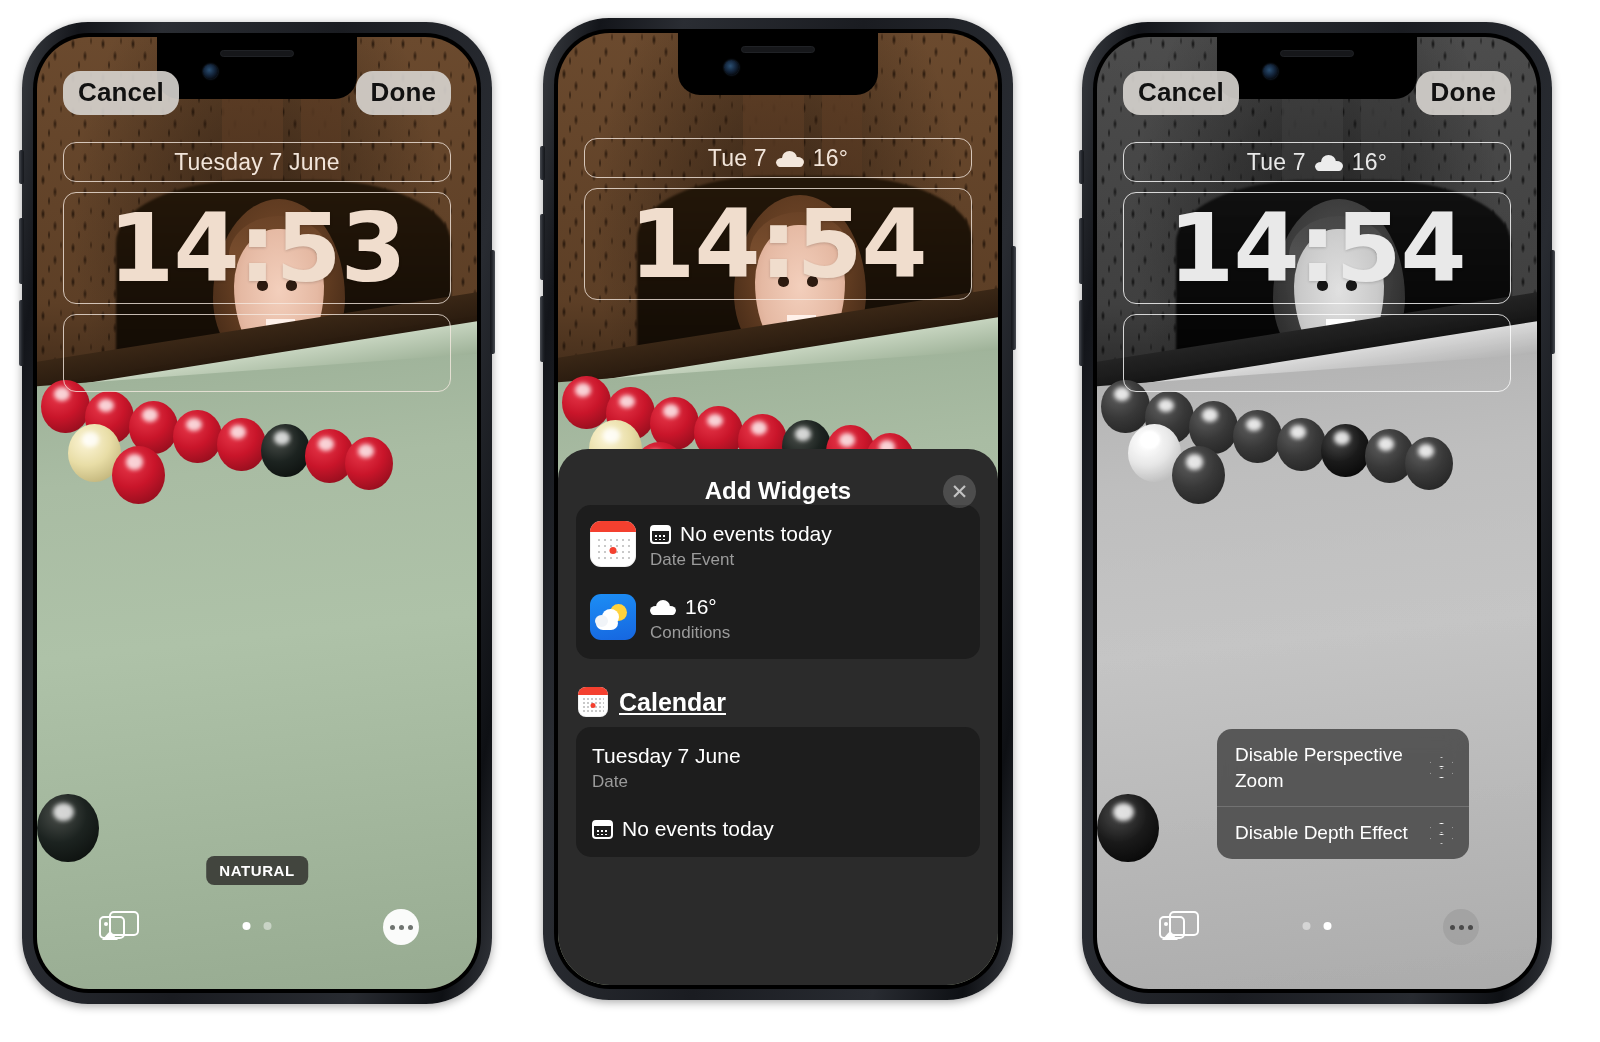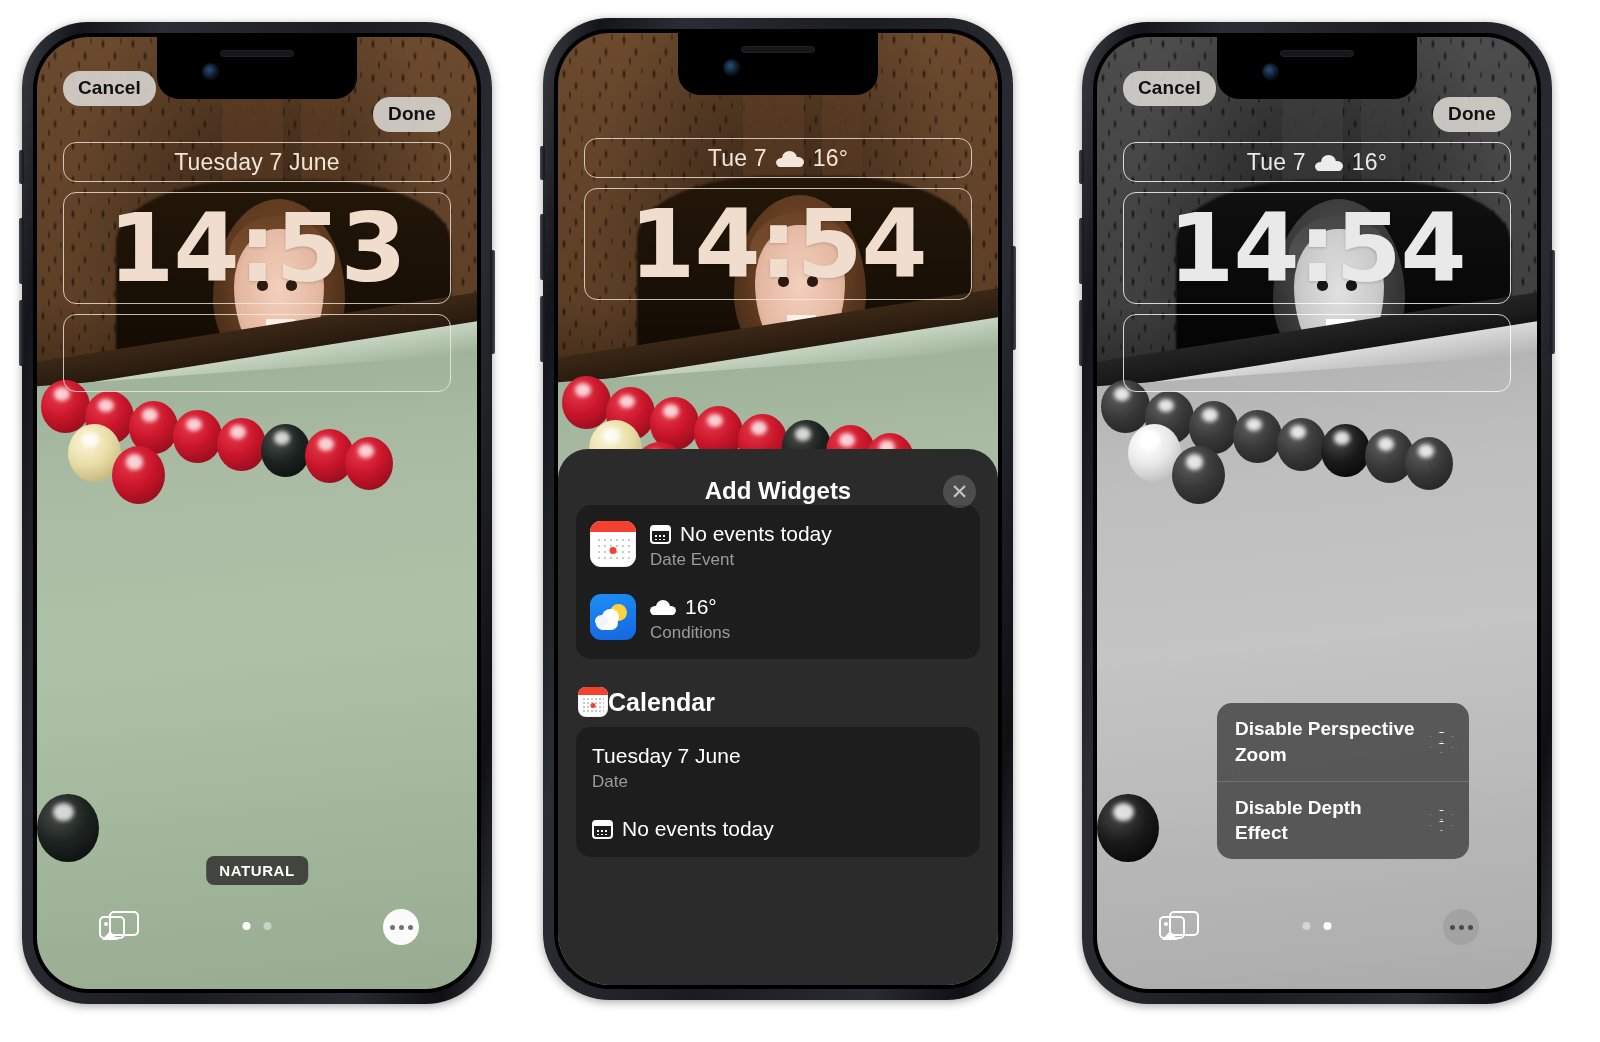--- a/index.html
+++ b/index.html
@@ -160,26 +160,26 @@
     border-radius: 36% 36% 0 0;
   }
 
   
   .gray { filter: grayscale(1) contrast(1.08) brightness(1.02); }
 
   
   .pill-btn {
     position: absolute; top: 34px;
     background: rgba(215,212,207,.9);
-    color: #111; font-size: 19px; font-weight: 700;
+    color: #111; font-size: 26px; font-weight: 700;
     padding: 6px 15px 7px; border-radius: 17px;
     z-index: 45; cursor: pointer; letter-spacing: .1px;
   }
   .pill-cancel { left: 26px; }
-  .pill-done   { right: 26px; margin-top: 26px; }
+  .pill-done   { right: 26px; }
 
   .widget-box {
     position: absolute;
     border: 1.6px solid rgba(246,235,226,.78);
     border-radius: 13px;
     z-index: 20;
   }
   .date-box { left: 26px; right: 26px; top: 105px; height: 40px;
     display: flex; align-items: center; justify-content: center; }
   .date-text {
@@ -278,21 +278,21 @@
     position: absolute; right: 22px; top: 26px;
     width: 33px; height: 33px; border-radius: 50%;
     background: rgba(255,255,255,.16);
     display: flex; align-items: center; justify-content: center;
     color: rgba(235,235,235,.75); font-size: 21px; line-height: 1;
   }
   .sheet-section {
     color: #fff; font-size: 25px; font-weight: 700;
     margin: 28px 0 10px 2px;
   }
-  .sheet-section.with-icon { display: flex; align-items: center; font-size: 25px; }
+  .sheet-section.with-icon { display: flex; align-items: center; gap: 11px; font-size: 25px; text-decoration: underline; }
   .card { background: #1d1d1d; border-radius: 15px; padding: 4px 0; }
   .w-row { display: flex; align-items: flex-start; gap: 14px; padding: 12px 14px; }
   .w-app-icon { width: 46px; height: 46px; border-radius: 11px; flex: none; }
   .w-texts { padding-top: 1px; }
   .w-line1 { color: #fff; font-size: 21px; display: flex; align-items: center; gap: 9px; }
   .w-line2 { color: #9b9b9b; font-size: 17px; margin-top: 4px; }
 
   
   .icon-calendar {
     background: #fff; position: relative; overflow: hidden;
@@ -373,21 +373,21 @@
     z-index: 55;
     overflow: hidden;
     backdrop-filter: blur(10px);
   }
   .ctx-item {
     display: flex; align-items: center; justify-content: space-between;
     padding: 13px 16px 13px 18px;
     color: #fff; font-size: 19px; line-height: 1.35;
   }
   .ctx-item + .ctx-item { border-top: 1px solid rgba(255,255,255,.16); }
-  .ctx-label { max-width: 180px; font-weight: bold; }
+  .ctx-label { max-width: 180px; }
   .icon-layers { width: 23px; height: 21px; position: relative; flex: none; }
   .icon-layers .lay {
     position: absolute; left: 0; width: 23px; height: 10px;
     background: transparent; border: 1.8px solid #fff;
     transform: skewX(0deg) rotate(0deg);
     clip-path: polygon(50% 0%, 100% 50%, 50% 100%, 0% 50%);
   }
   .icon-layers .lay.top { top: 0; }
   .icon-layers .lay.bot { bottom: 0; }
 </style>

